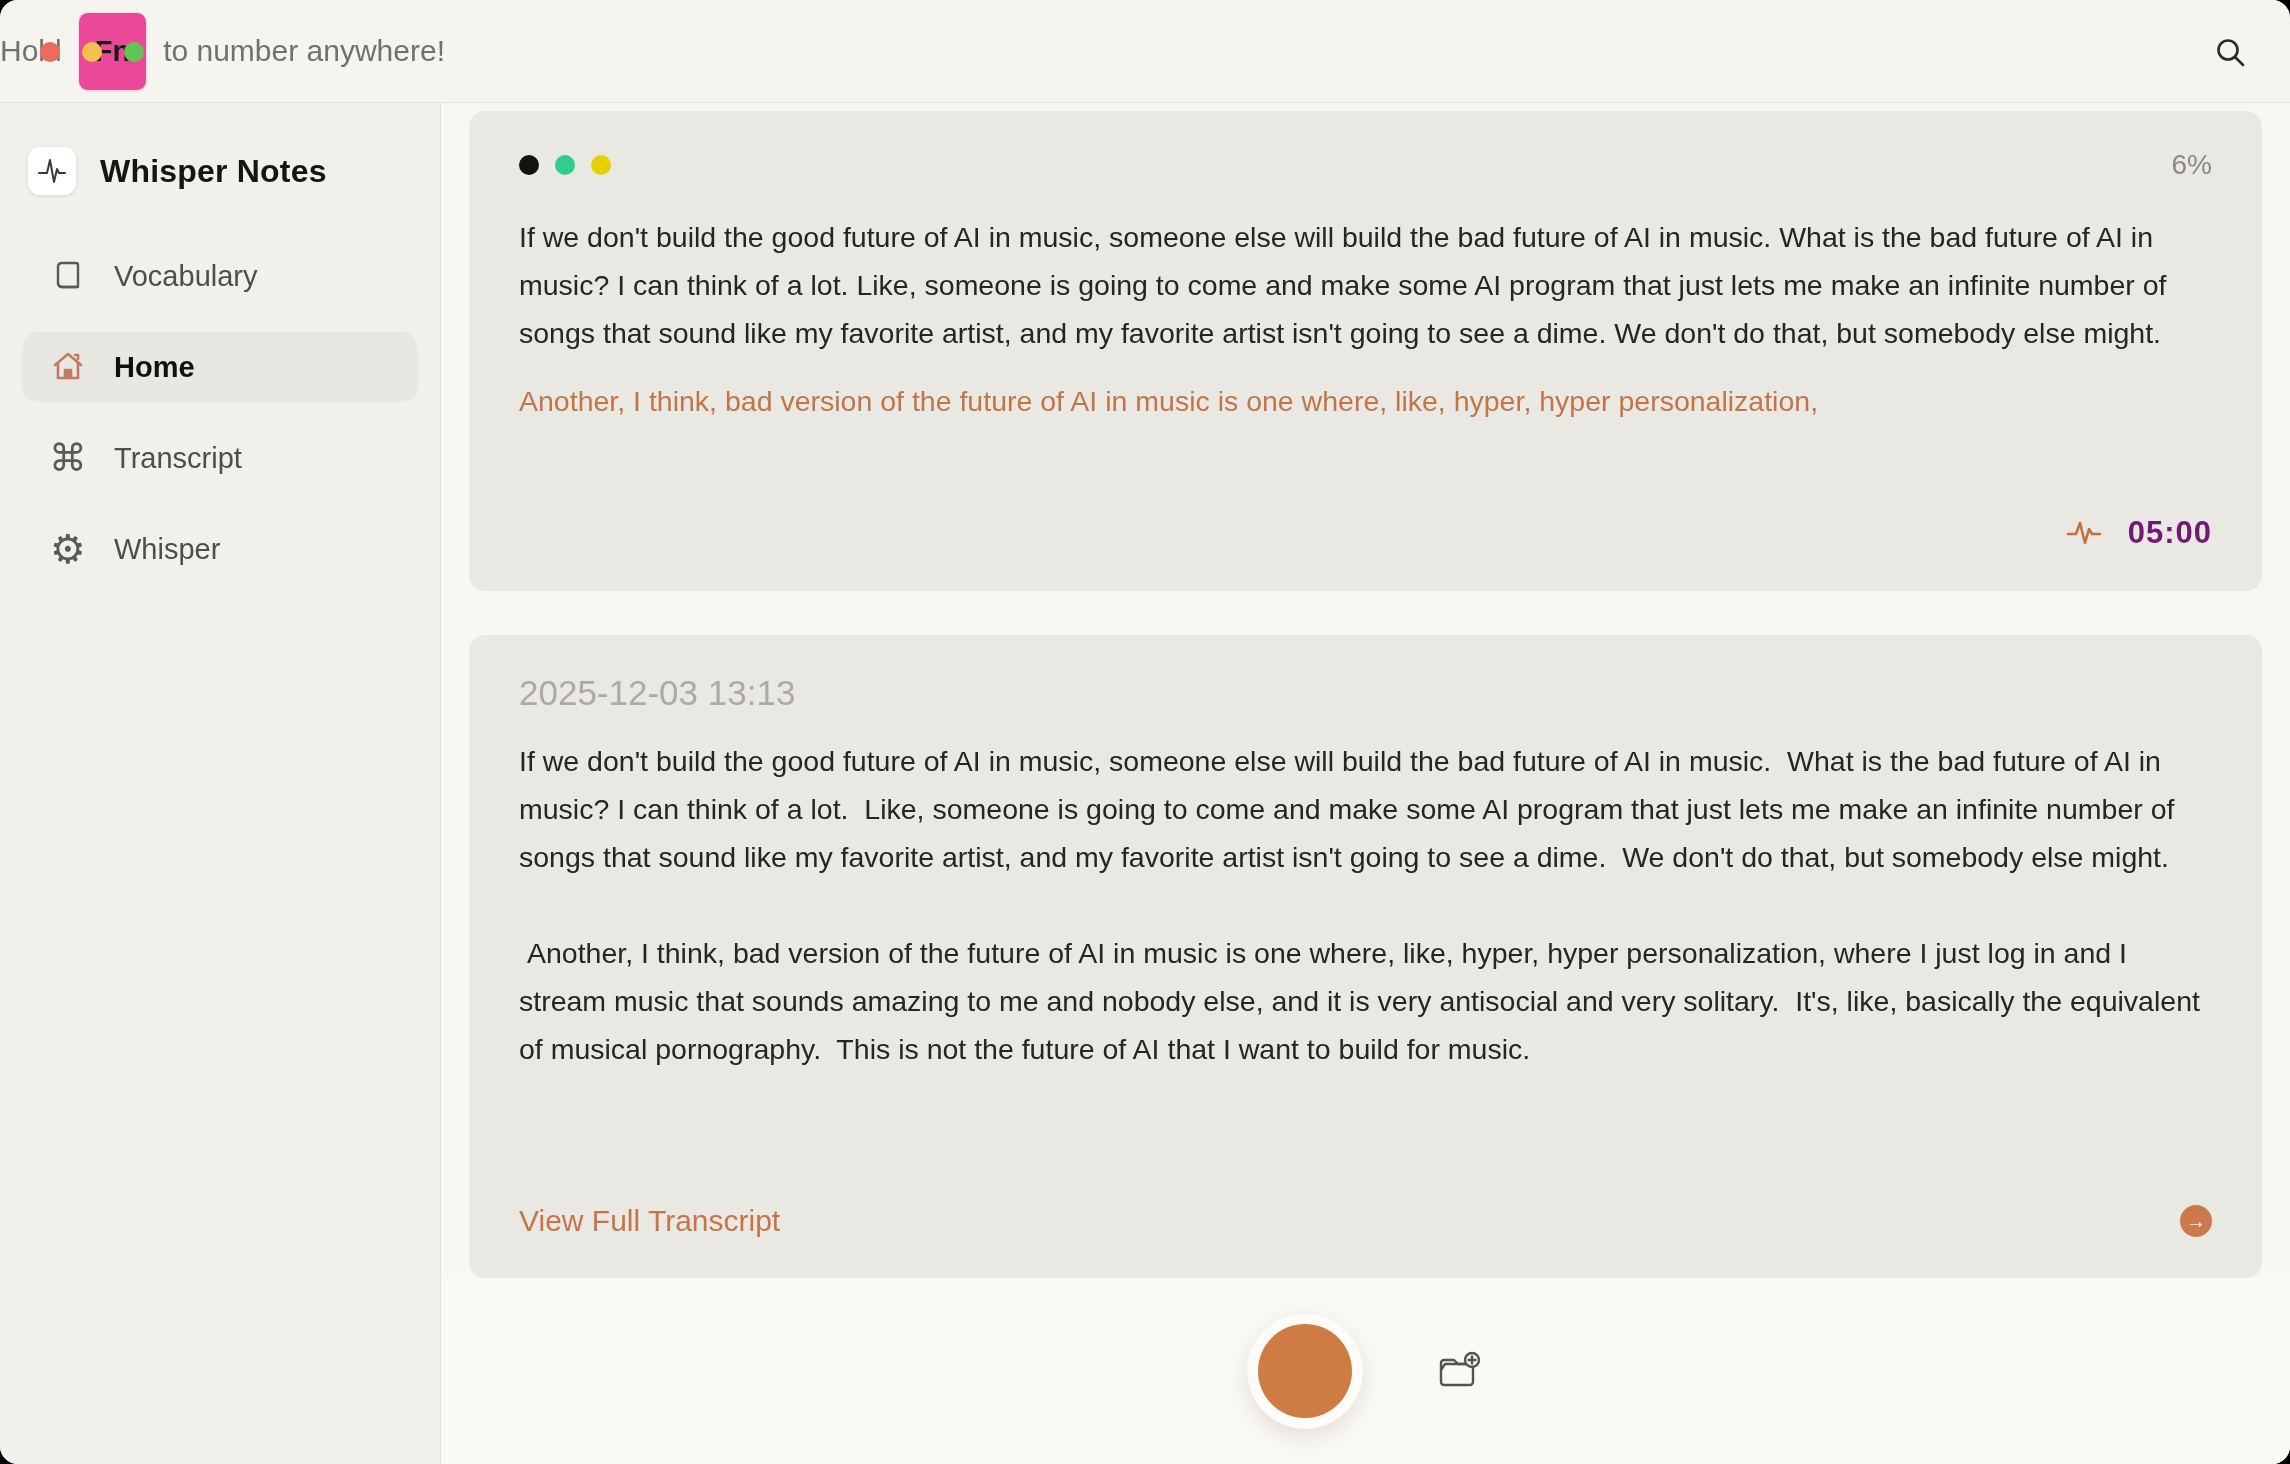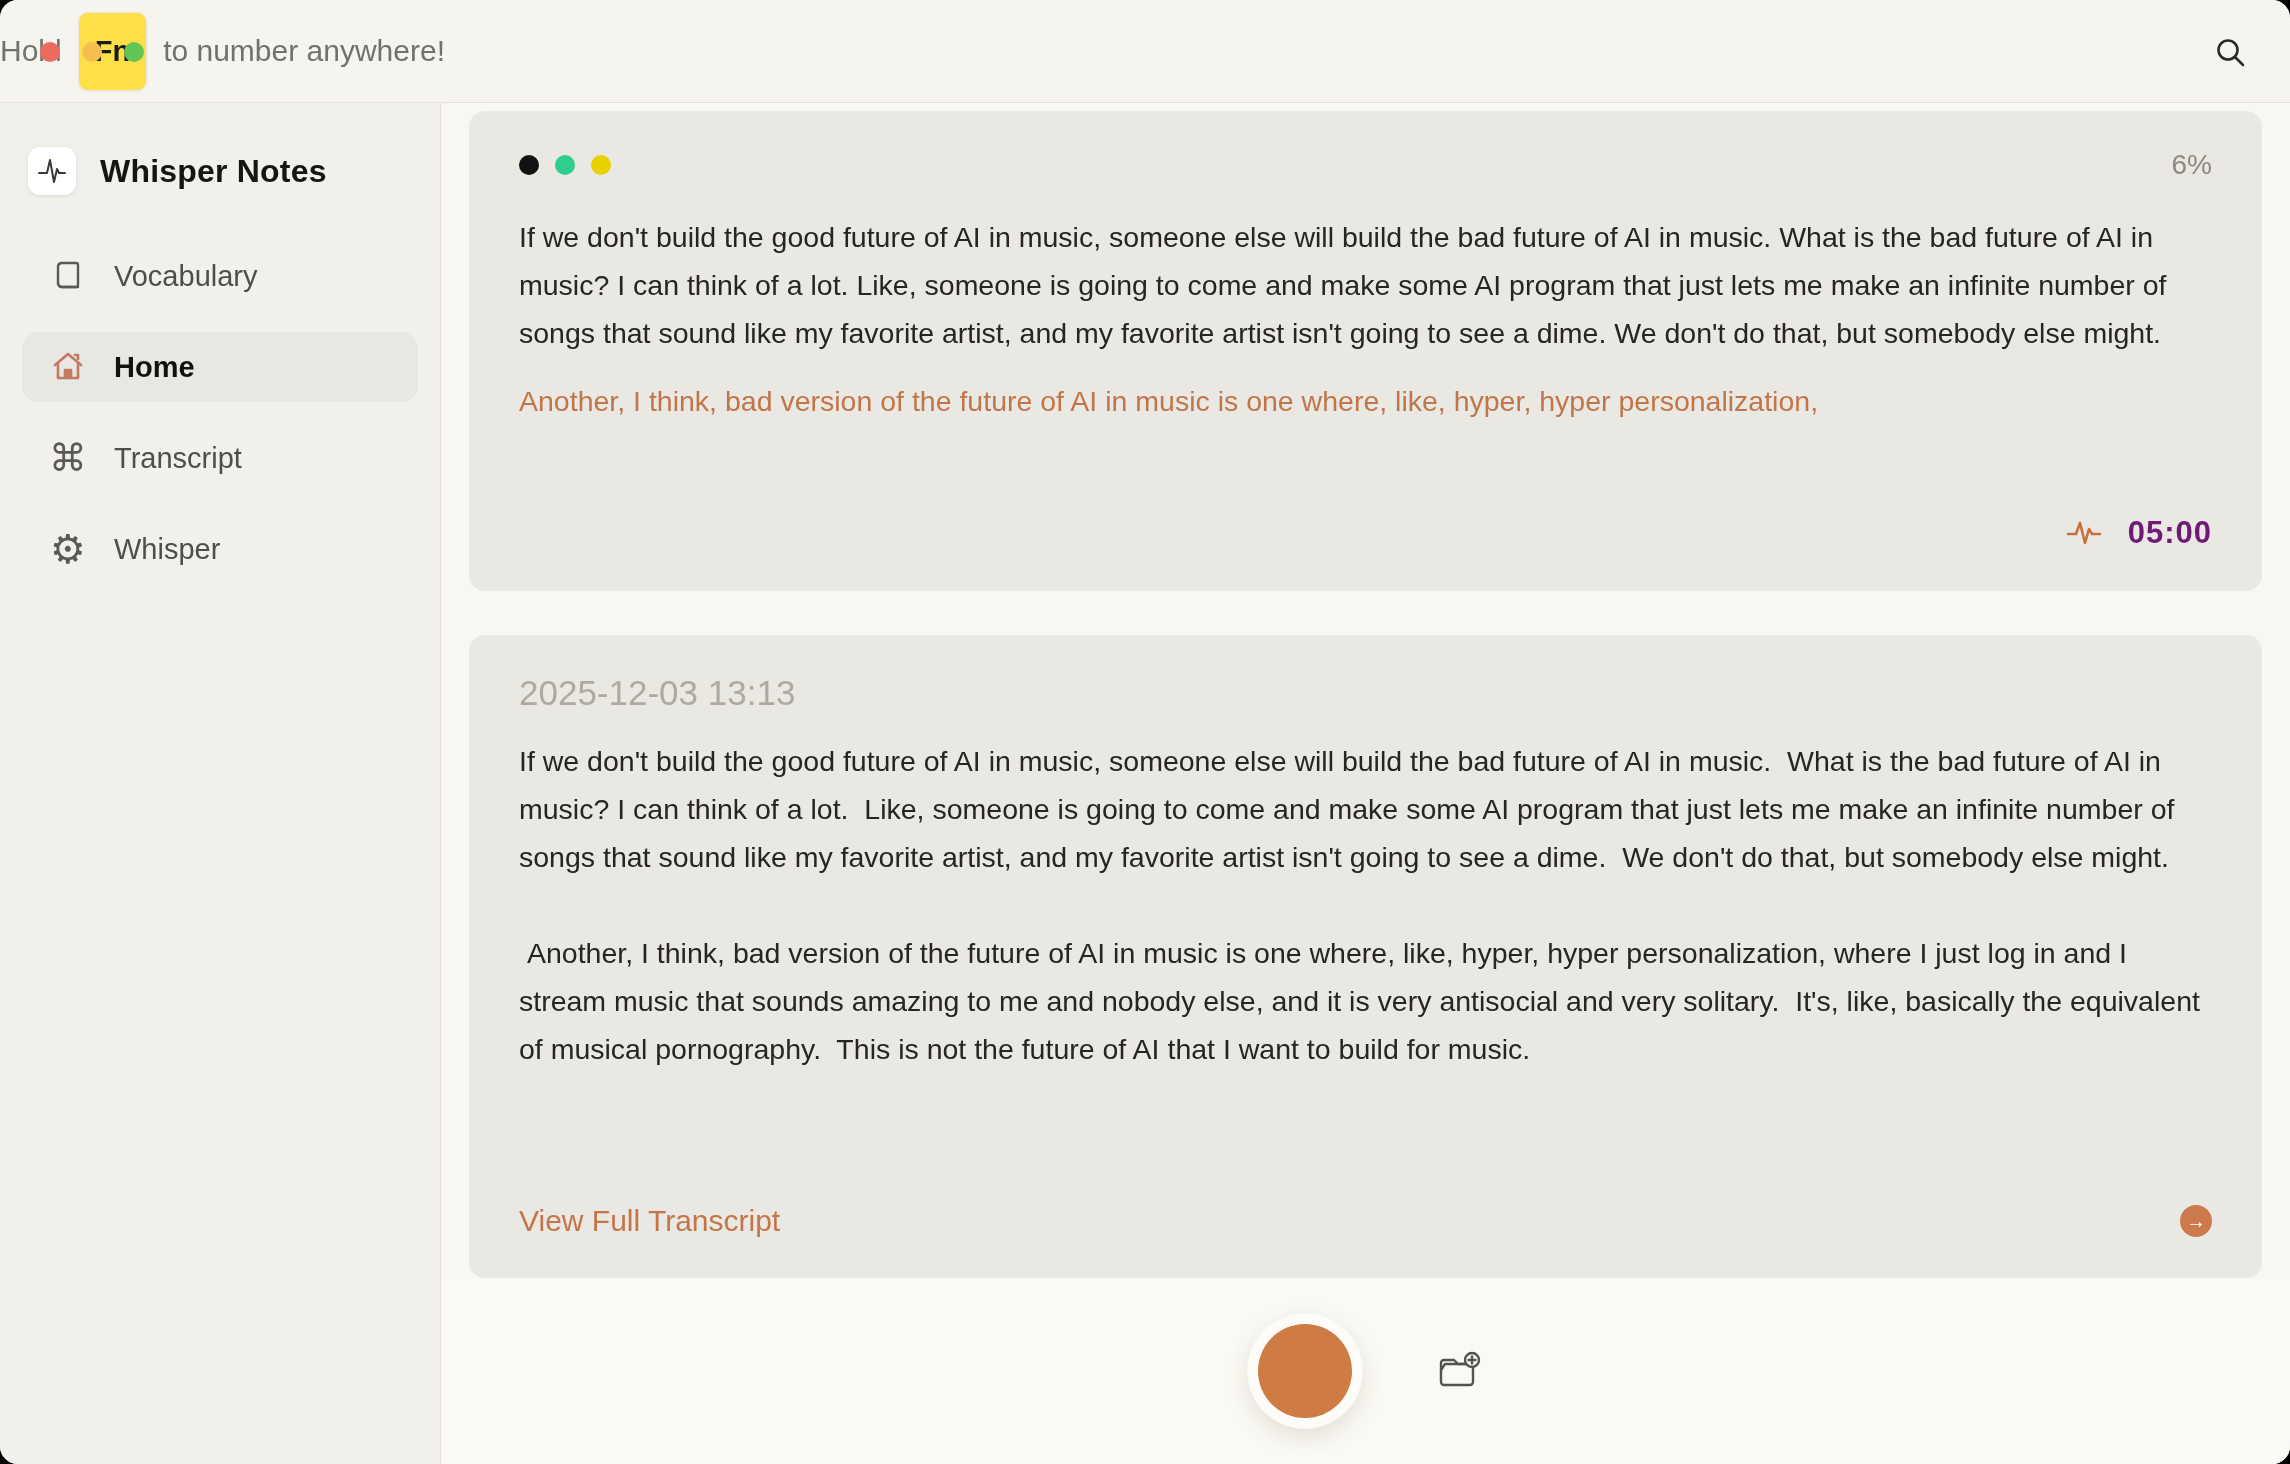--- a/index.html
+++ b/index.html
@@ -7,21 +7,21 @@
   .window { position:relative; width:2290px; height:1464px; border-radius:18px; overflow:hidden; background:#F7F6F1; display:flex; flex-direction:column; }
 
   
   .titlebar { position:relative; height:103px; flex:0 0 103px; background:#F5F4EE; border-bottom:1px solid #E4E2DB; display:flex; align-items:center; justify-content:flex-start; }
   .traffic { position:absolute; left:40px; top:42px; display:flex; gap:22px; }
   .traffic span { width:20px; height:20px; border-radius:50%; display:block; }
   .tl-close { background:#ED6A5E; }
   .tl-min   { background:#F5BF4F; }
   .tl-zoom  { background:#61C554; }
   .title-center { display:flex; align-items:center; gap:16px; font-size:30px; color:#73716B; }
-  .key-badge { background:#fde047; border:1px solid #E9E7E0; border-radius:10px; padding:22px 16px; font-size:29px; font-weight:600; color:#1C1B19; box-shadow:0 1px 2px rgba(0,0,0,0.05); }
+  .key-badge { background:#ec4899; border:1px solid #E9E7E0; border-radius:10px; padding:22px 16px; font-size:29px; font-weight:600; color:#1C1B19; box-shadow:0 1px 2px rgba(0,0,0,0.05); }
   .search-btn { position:absolute; right:36px; top:30px; width:46px; height:46px; display:flex; align-items:center; justify-content:center; cursor:pointer; }
 
   
   .content { flex:1; display:flex; min-height:0; }
   .sidebar { width:441px; flex:0 0 441px; background:#F1F0EA; border-right:1px solid #E3E1DA; padding-top:44px; }
   .app-header { display:flex; align-items:center; gap:24px; padding-left:28px; }
   .app-icon { width:48px; height:48px; background:#FFFFFF; border-radius:12px; box-shadow:0 1px 4px rgba(0,0,0,0.10); display:flex; align-items:center; justify-content:center; }
   .app-title { font-size:32px; font-weight:700; color:#161513; letter-spacing:0.2px; }
   .nav { margin-top:46px; display:flex; flex-direction:column; gap:21px; padding:0 22px; }
   .nav-item { display:flex; align-items:center; gap:26px; height:70px; padding-left:26px; border-radius:16px; font-size:29px; color:#4F4E49; cursor:pointer; }

